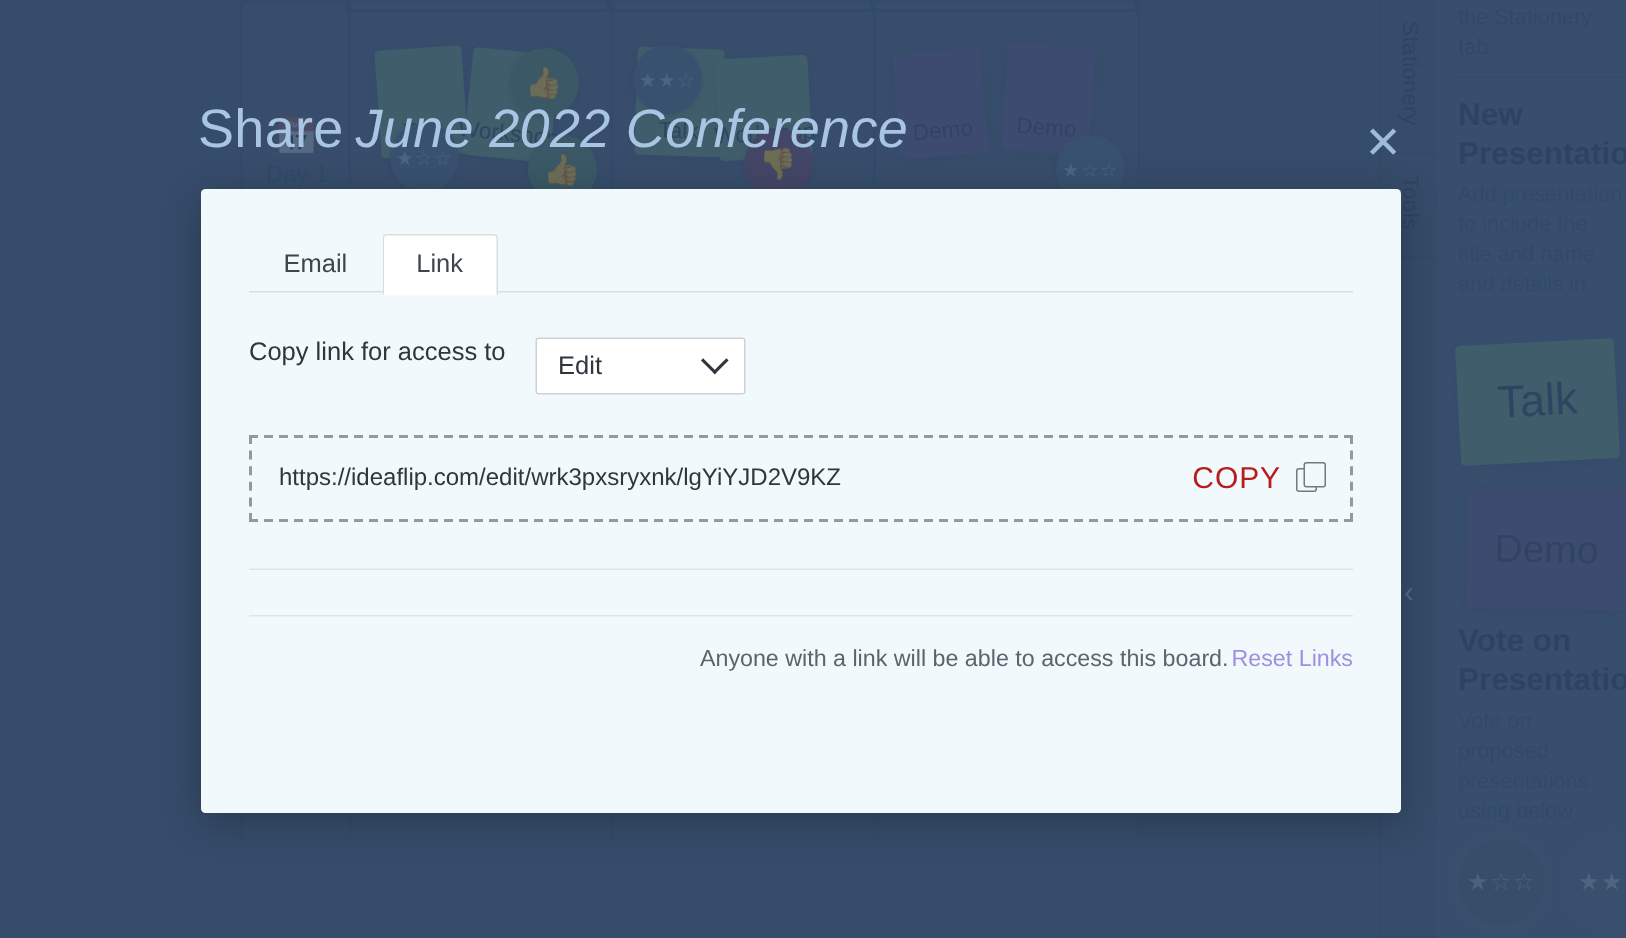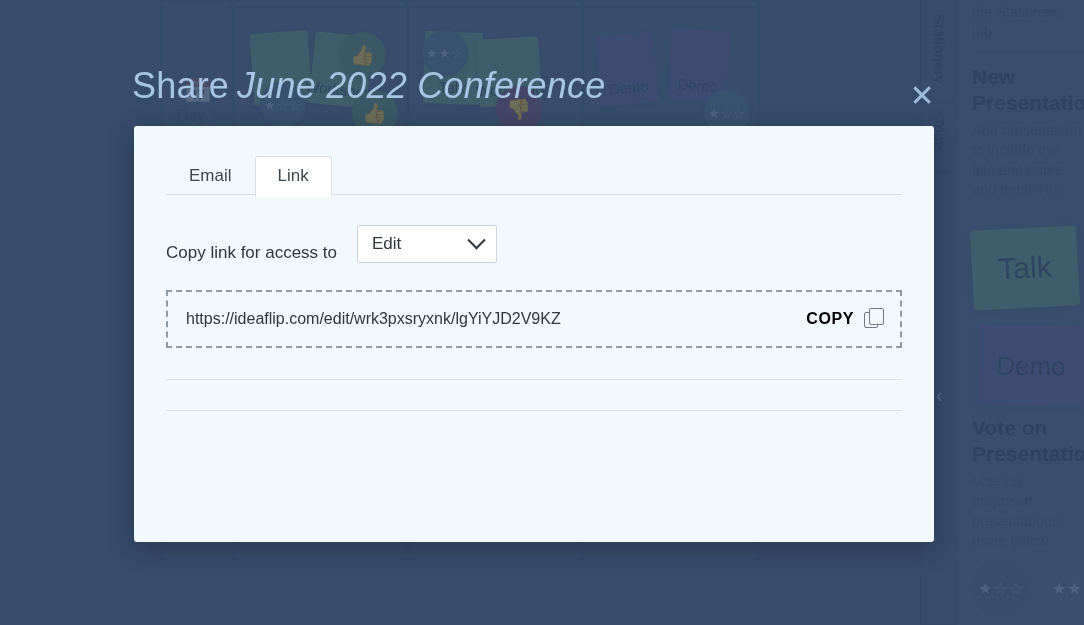--- a/index.html
+++ b/index.html
@@ -165,21 +165,21 @@
     background: transparent;
   }
   .tab.active {
     background: #ffffff;
     border-color: #d8dee2;
     border-bottom-color: #ffffff;
   }
 
   .row-access {
     margin: 30px 32px 0 32px;
-    display: flex; align-items: flex-end; gap: 20px;
+    display: flex; align-items: flex-start; gap: 20px;
   }
   .access-label { font-size: 17px; color: #2f363d; }
   .select-box {
     width: 140px; height: 38px;
     background: #fff; border: 1px solid #ccd2d7;
     border-radius: 2px;
     display: flex; align-items: center; justify-content: space-between;
     padding: 0 13px 0 14px;
     font-size: 17px; color: #2f363d;
     cursor: pointer;
@@ -189,21 +189,21 @@
   .link-box {
     margin: 27px 32px 0 32px;
     height: 58px;
     border: 2px dashed #8f9aa3;
     display: flex; align-items: center; justify-content: space-between;
     padding: 0 14px 0 18px;
     background: transparent;
   }
   .link-url { font-size: 16px; color: #2f363d; }
   .copy-wrap { display: flex; align-items: center; gap: 10px; cursor: pointer; }
-  .copy-label { font-size: 16px; font-weight: bold; letter-spacing: .6px; color: #000000; }
+  .copy-label { font-size: 20px; font-weight: normal; letter-spacing: .6px; color: #b91c1c; }
   .copy-icon { position: relative; width: 22px; height: 22px; }
   .copy-icon .sq { position: absolute; border: 1.6px solid #6f7a83; border-radius: 2px; background: #f2f9fc; }
   .copy-icon .sq.back  { left: 0;  top: 4px;  width: 14px; height: 16px; }
   .copy-icon .sq.front { left: 5px; top: 0px; width: 15px; height: 17px; }
 
   .divider { margin: 31px 32px 0 32px; height: 1px; background: #dde3e7; }
 
   .row-dropin {
     margin: 22px 32px 0 32px;
     display: flex; align-items: center; gap: 16px;
@@ -343,13 +343,16 @@
           <span class="sq front"></span>
       </span>
     </div>
   </div>
 
   <div class="divider"></div>
 
 
   <div class="divider2"></div>
 
+  <div class="footer">
+    <span>Anyone with a link will be able to access this board.</span><span class="reset">Reset Links</span>
+  </div>
 </div>
 
 </body></html>

